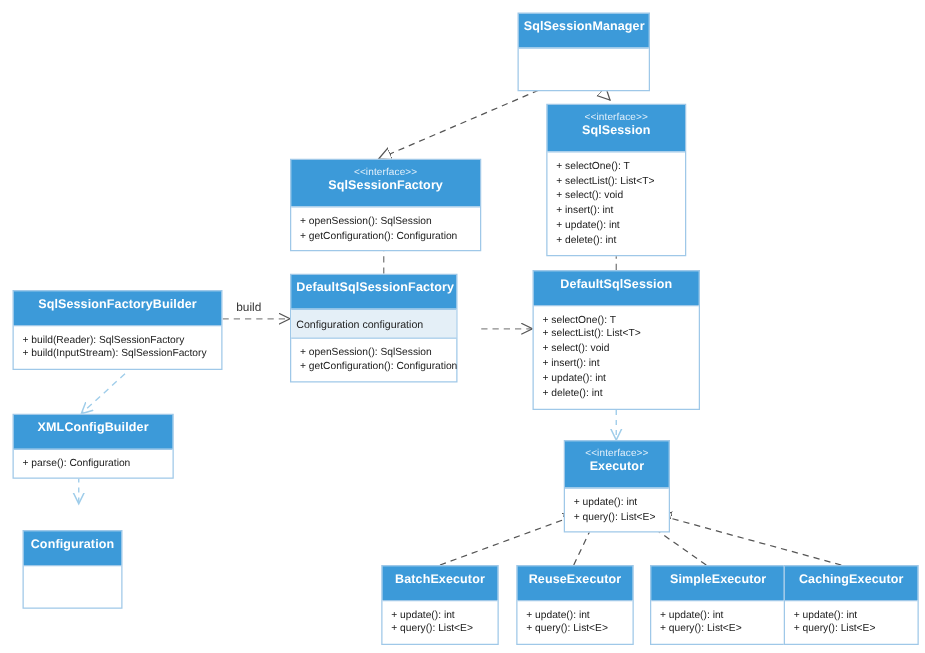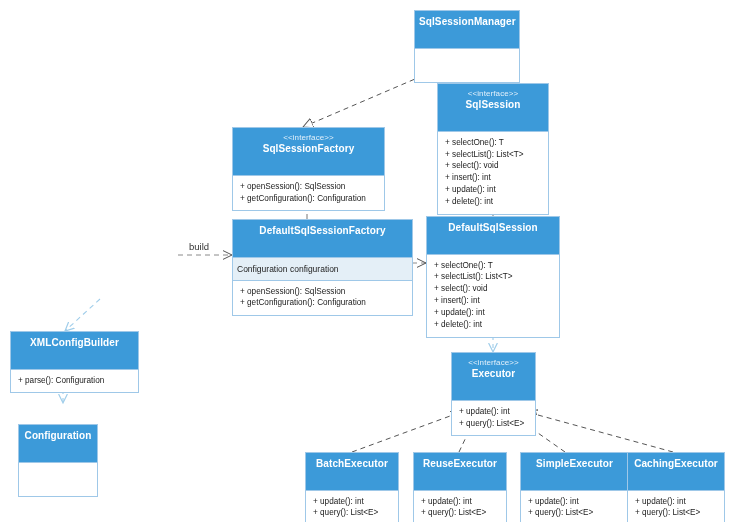--- a/index.html
+++ b/index.html
@@ -5,21 +5,21 @@
   html,body{margin:0;padding:0;background:#ffffff;}
   body{width:740px;height:522px;overflow:hidden;
        font-family:"Liberation Sans","DejaVu Sans",sans-serif;
        -webkit-font-smoothing:antialiased;}
   #canvas{position:relative;width:740px;height:522px;background:#fff;}
   svg#edges{position:absolute;left:0;top:0;width:740px;height:522px;}
 
   .uml{position:absolute;box-sizing:border-box;background:#ffffff;
        border:1px solid #9fc8e8;}
   .uml .hdr{background:#3c9ad9;color:#ffffff;text-align:center;
-            font-weight:bold;line-height:1.15;padding:5px 4px 20px 4px;}
+            font-weight:bold;line-height:1.15;padding:5px 4px 10px 4px;}
   .uml .hdr .stereo{display:block;font-weight:normal;font-size:8px;
                     color:#e2f0fb;letter-spacing:.1px;margin-bottom:1px;}
   .uml .hdr .nm{display:block;font-size:10px;letter-spacing:.1px;}
   .uml .attrs{background:#e4eff7;border-top:1px solid #9fc8e8;
               text-align:left;padding:6px 4px;font-size:8.5px;color:#222;}
   .uml .ops{border-top:1px solid #9fc8e8;padding:5px 6px 6px 7px;
             font-size:8.2px;color:#1a1a1a;line-height:1.45;}
   .uml .ops div{white-space:nowrap;}
   .uml .empty{height:22px;}
   .edge-label{position:absolute;font-size:9.5px;color:#333;}
@@ -120,21 +120,21 @@
     <div class="hdr">
       <span class="stereo">&lt;&lt;interface&gt;&gt;</span>
       <span class="nm">SqlSessionFactory</span>
     </div>
     <div class="ops">
       <div>+ openSession(): SqlSession</div>
       <div>+ getConfiguration(): Configuration</div>
     </div>
   </div>
 
-  <div class="uml" style="left:232px;top:219px;width:181px;">
+  <div class="uml" style="left:232px;top:219px;width:134px;">
     <div class="hdr">
       <span class="nm">DefaultSqlSessionFactory</span>
     </div>
     <div class="attrs">
       <div>Configuration configuration</div>
     </div>
     <div class="ops">
       <div>+ openSession(): SqlSession</div>
       <div>+ getConfiguration(): Configuration</div>
     </div>
@@ -147,20 +147,29 @@
     <div class="ops">
       <div>+ selectOne(): T</div>
       <div>+ selectList(): List&lt;T&gt;</div>
       <div>+ select(): void</div>
       <div>+ insert(): int</div>
       <div>+ update(): int</div>
       <div>+ delete(): int</div>
     </div>
   </div>
 
+  <div class="uml" style="left:10px;top:232px;width:168px;">
+    <div class="hdr">
+      <span class="nm">SqlSessionFactoryBuilder</span>
+    </div>
+    <div class="ops">
+      <div>+ build(Reader): SqlSessionFactory</div>
+      <div>+ build(InputStream): SqlSessionFactory</div>
+    </div>
+  </div>
 
   <div class="uml" style="left:10px;top:331px;width:129px;">
     <div class="hdr">
       <span class="nm">XMLConfigBuilder</span>
     </div>
     <div class="ops">
       <div>+ parse(): Configuration</div>
     </div>
   </div>
 
@@ -205,21 +214,21 @@
   <div class="uml" style="left:520px;top:452px;width:109px;">
     <div class="hdr">
       <span class="nm">SimpleExecutor</span>
     </div>
     <div class="ops">
       <div>+ update(): int</div>
       <div>+ query(): List&lt;E&gt;</div>
     </div>
   </div>
 
-  <div class="uml" style="left:627px;top:452px;width:98px;">
+  <div class="uml" style="left:627px;top:452px;width:108px;">
     <div class="hdr">
       <span class="nm">CachingExecutor</span>
     </div>
     <div class="ops">
       <div>+ update(): int</div>
       <div>+ query(): List&lt;E&gt;</div>
     </div>
   </div>
 
 </div>

